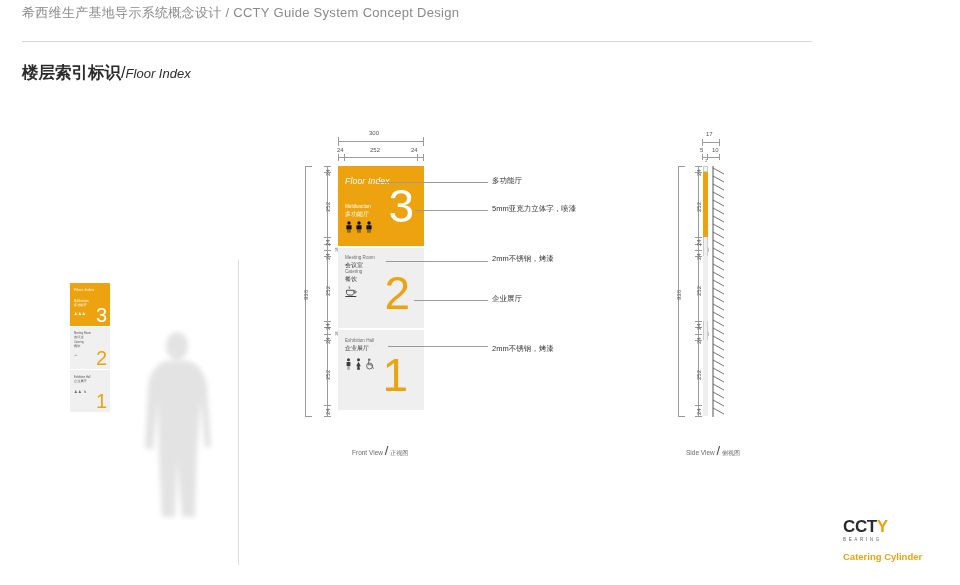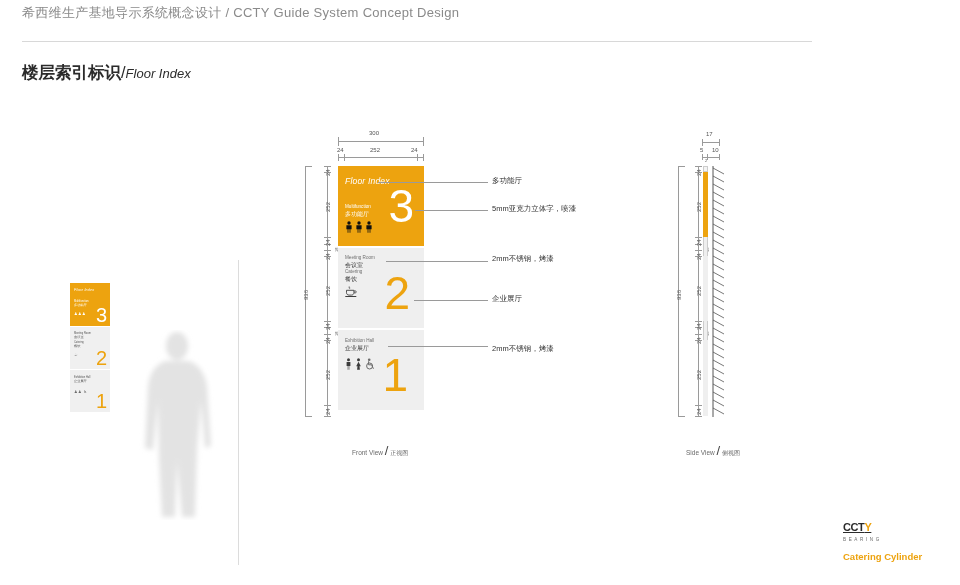--- a/index.html
+++ b/index.html
@@ -102,21 +102,21 @@
   
   .viewcap { position:absolute; font-size:6.5px; color:#6a6a6a; white-space:nowrap; }
   .viewcap .slash { font-size:13px; color:#444; font-weight:300; }
   .viewcap .cn { font-size:6px; color:#6a6a6a; }
   .side-bar { position:absolute; width:5px; background:#eda30f; }
   .side-bar.grey { background:#efefef; }
   .side-hatch { position:absolute; width:13px; }
 
   
   .footer-logo { position:absolute; left:843px; top:518px; width:100px; }
-  .logo-word { font-size:11px; font-weight:700; color:#2b2b2b; letter-spacing:-.4px; line-height:18px;text-decoration:underline; }
+  .logo-word { font-size:17px; font-weight:700; color:#2b2b2b; letter-spacing:-.4px; line-height:18px; }
   .logo-sub { font-size:4.6px; letter-spacing:2.6px; color:#6b6b6b; margin-top:1px; }
   .logo-tag { font-size:9.5px; color:#eda30f; font-weight:700; margin-top:9px; white-space:nowrap; }
 </style>
 </head>
 <body>
 
 <div class="page">
 
   <div class="header-title">希西维生产基地导示系统概念设计 / CCTY Guide System Concept Design</div>
   <div class="header-rule"></div>

